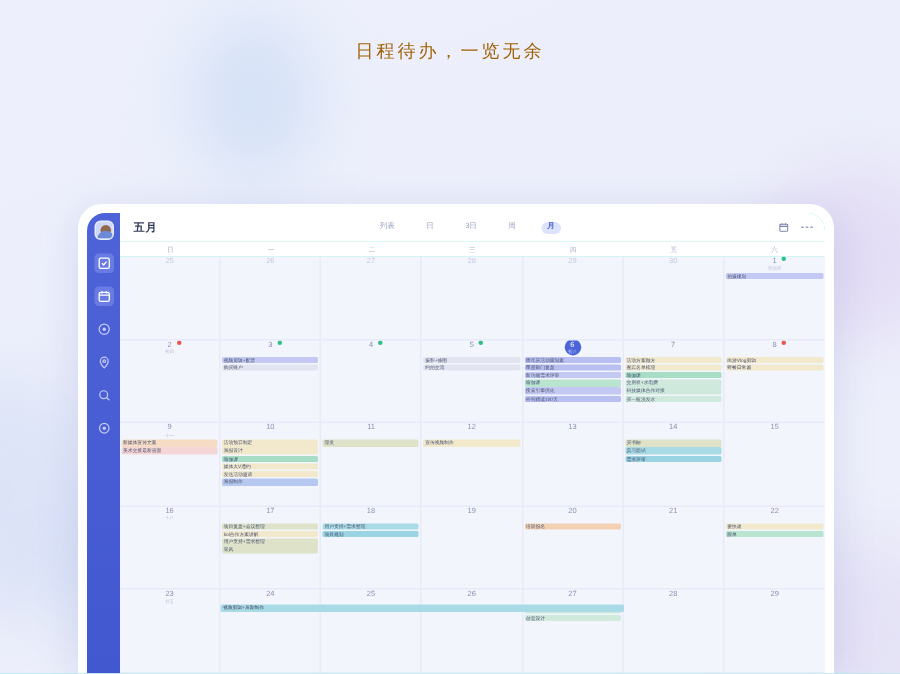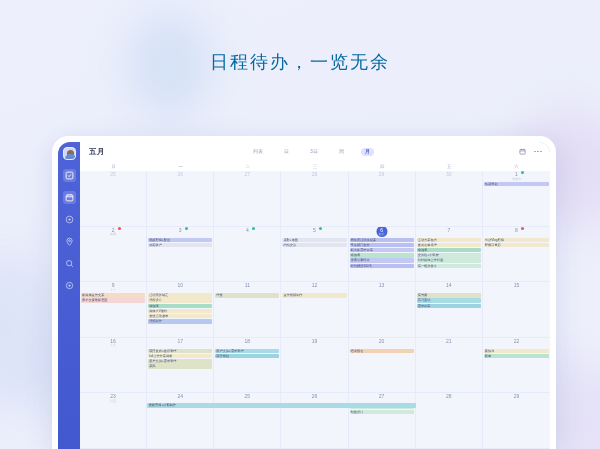--- a/index.html
+++ b/index.html
@@ -19,21 +19,21 @@
   .blob-d{width:150px;height:130px;right:-40px;bottom:-40px;background:#d7cdf0;opacity:.4;}
   .blob-e{width:90px;height:90px;left:20px;bottom:30px;background:#cddaf6;opacity:.35;}
 
   
   .hero{position:absolute;left:0;right:0;top:24px;text-align:center;}
   .hero-title{
     font-size:33px;font-weight:bold;color:#4a63c8;letter-spacing:4px;
     line-height:1.15;
   }
   .hero-sub{
-    margin-top:26px;font-size:18px;color:#0369a1;letter-spacing:2px;
+    margin-top:2px;font-size:12px;color:#a16207;letter-spacing:2px;
   }
 
   
   .tablet{
     position:absolute;left:52px;top:136px;width:504px;height:313px;
     background:#ffffff;border-radius:16px 16px 0 0;
     box-shadow:0 6px 28px rgba(86,104,178,.18);
     overflow:hidden;padding:6px 6px 0 6px;
   }
   .tablet-inner{

